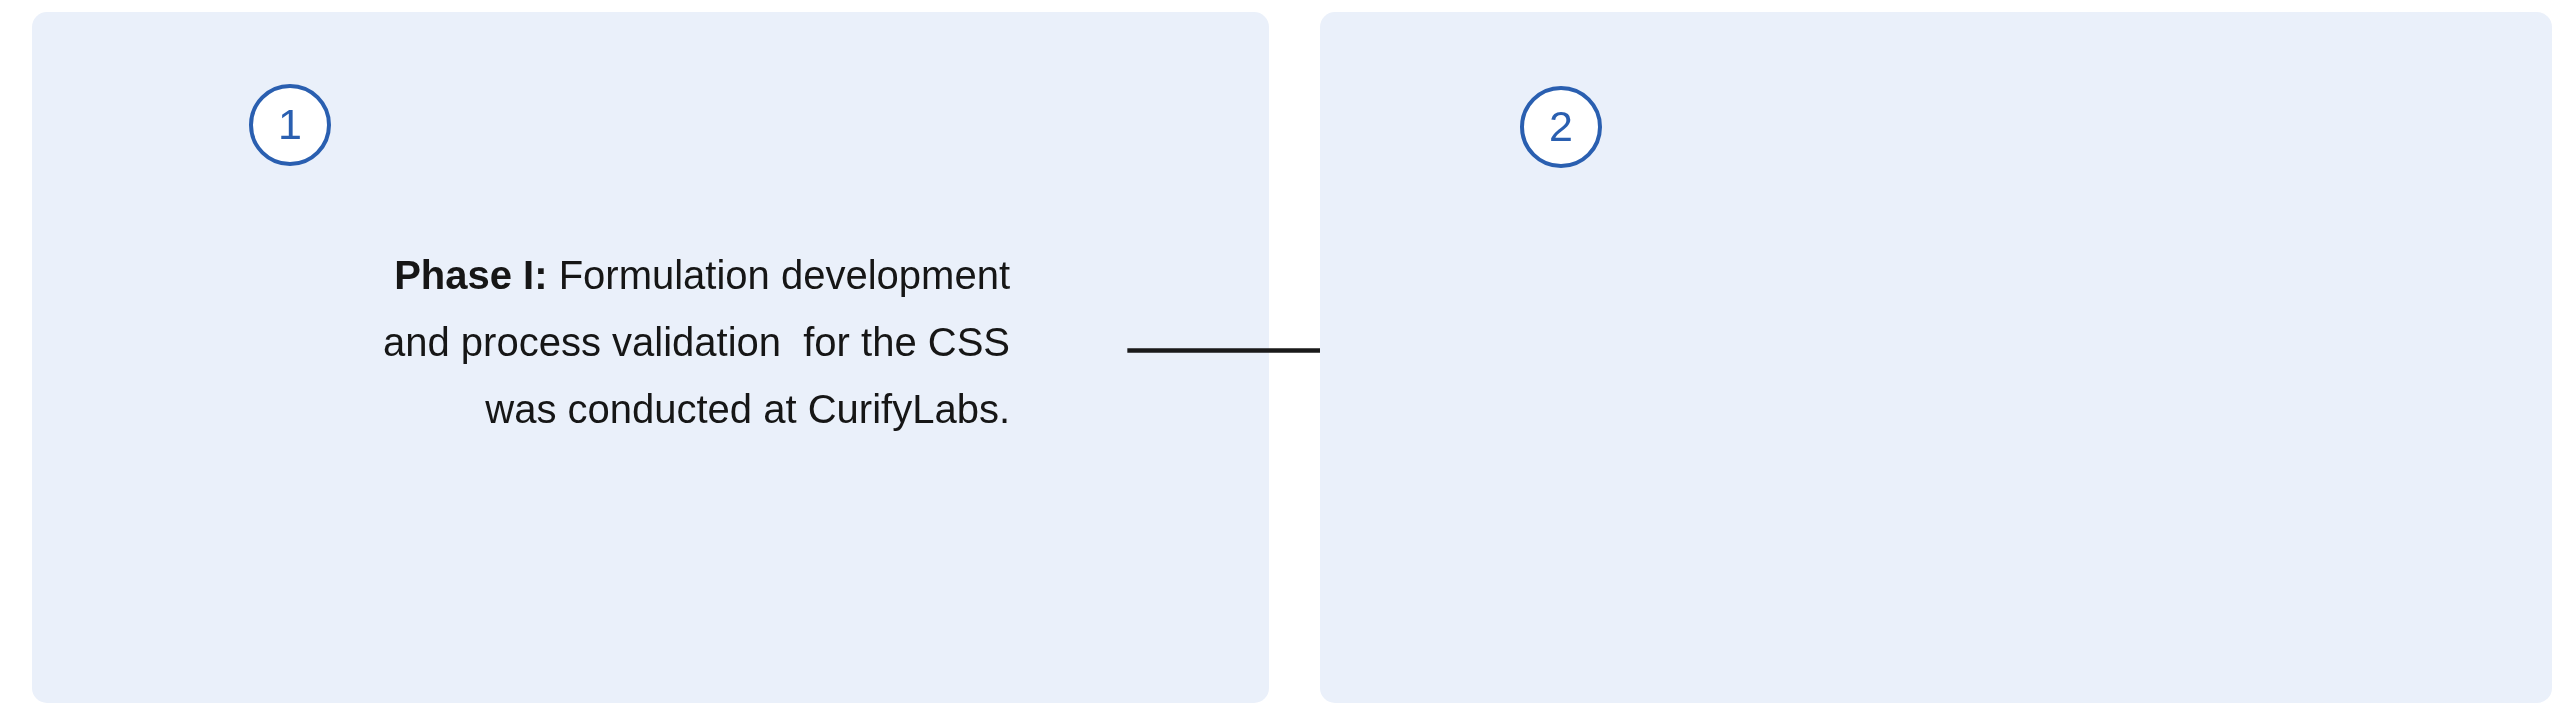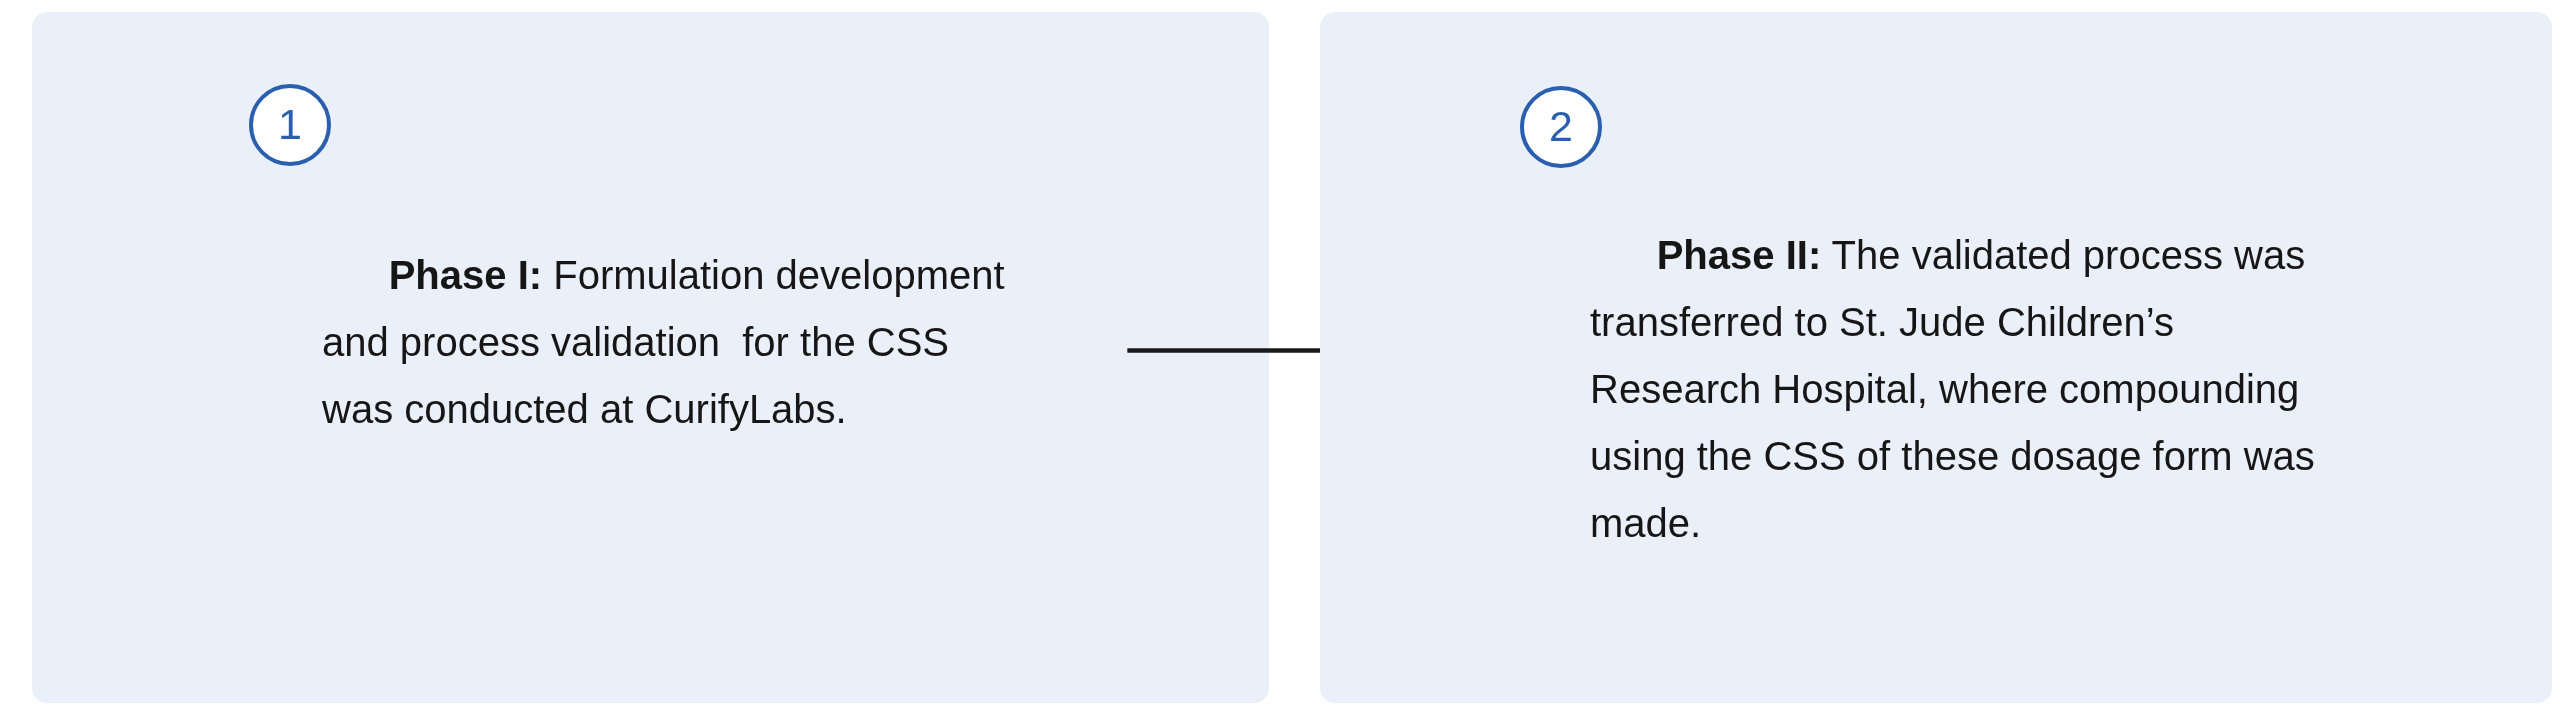--- a/index.html
+++ b/index.html
@@ -55,21 +55,21 @@
     line-height: 1;
     letter-spacing: 0;
     transform: translateY(-1.3px);
   }
   .badge-1 { left: 217px;  top: 72px; }
   .badge-2 { left: 200px;  top: 74px; }
 
   
   .card-text {
     position: absolute;
-    text-align: left;
+    text-align: right;
     color: #161616;
     font-family: "Liberation Sans", sans-serif;
     font-size: 40px;
     font-weight: 400;
     line-height: 67px;
     white-space: pre-wrap;
   }
   .card-text .lead {
     font-weight: bold;
   }
@@ -117,20 +117,17 @@
       <polygon points="446,12 490,32.5 446,53" fill="#1a1a1a"></polygon>
     </svg>
   </div>
 
   <div class="card card-2">
 
     <div class="step-badge badge-2">
       <span class="step-num">2</span>
     </div>
 
-    <div class="card-text text-2">
-      <span class="lead">Phase II:</span><span> The validated process was transferred to St. Jude Children’s Research Hospital, where compounding using the CSS of these dosage form was made.</span>
-    </div>
 
   </div>
 
 </div>
 
 
 </body></html>

